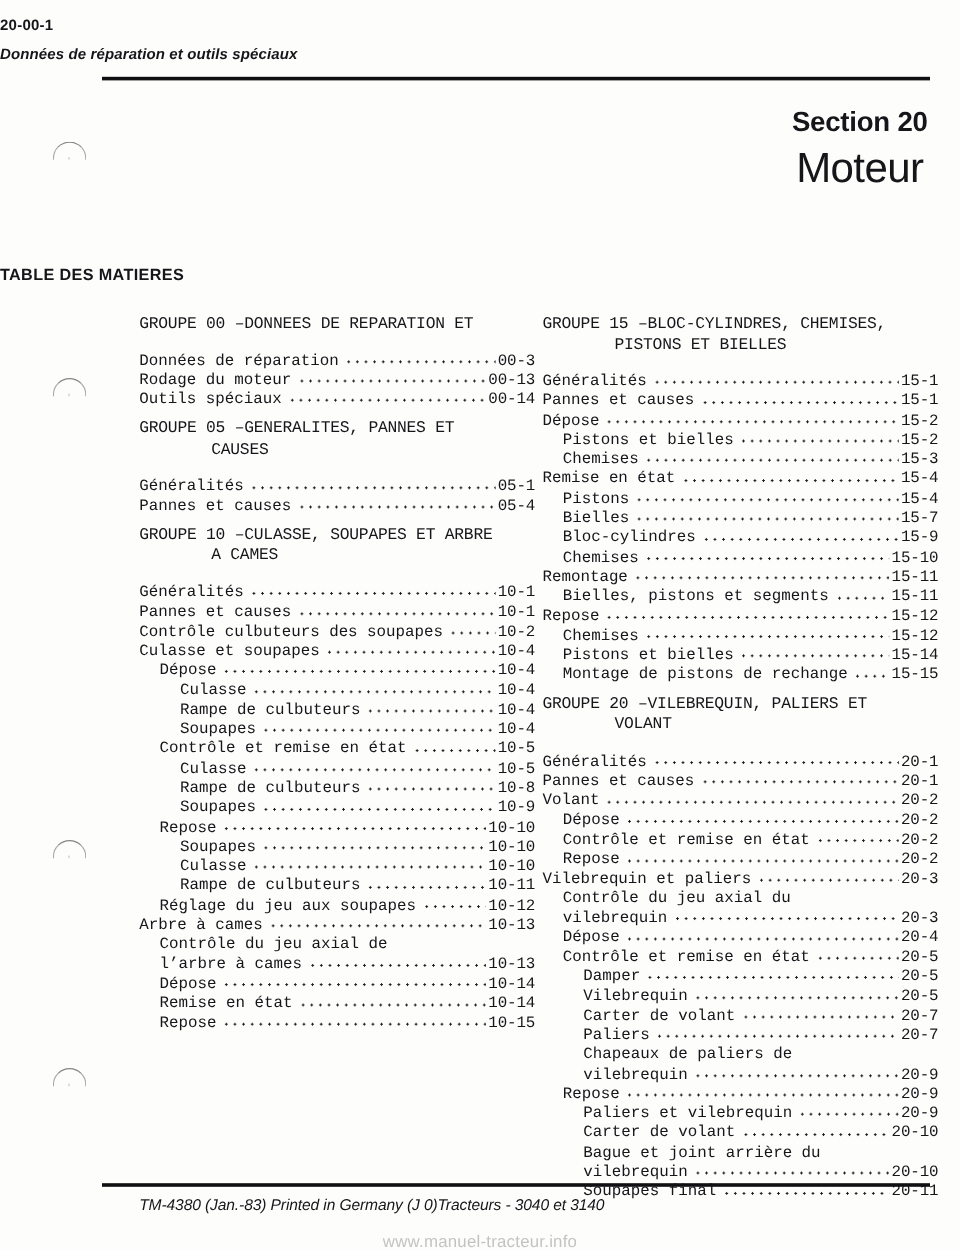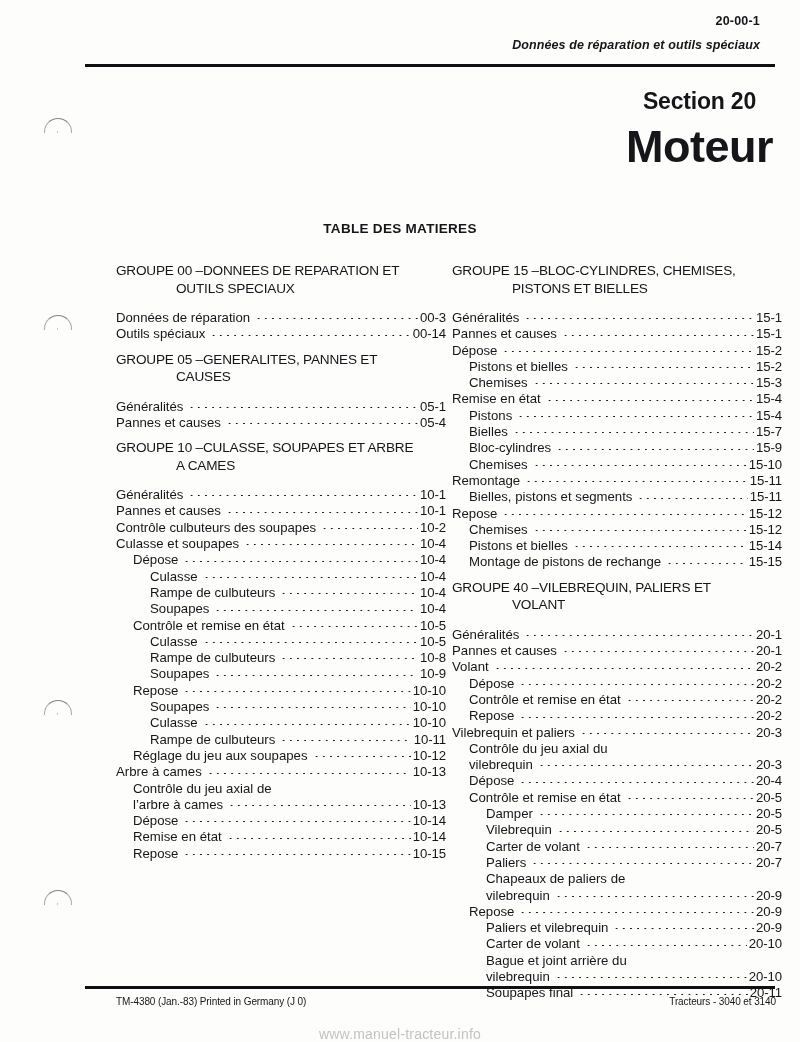--- a/index.html
+++ b/index.html
@@ -40,21 +40,21 @@
     height: 15px;
     background: linear-gradient(#b9b9b5, rgba(230,230,228,0));
   }
 
   
   .header {
     position: absolute;
     left: 0;
     top: 14px;
     width: 760px;
-    text-align: right;
+    text-align: left;
   }
   .header-page-num {
     font-size: 12.5px;
     font-weight: bold;
     letter-spacing: .2px;
   }
   .header-subtitle {
     margin-top: 10px;
     font-size: 12.5px;
     font-weight: bold;
@@ -78,32 +78,31 @@
     top: 88px;
     text-align: center;
   }
   .section-label {
     font-size: 23px;
     font-weight: bold;
     letter-spacing: -.2px;
   }
   .section-name {
     margin-top: 6px;
-    font-size: 45px;
-    font-weight: bold;
+    font-size: 35px;
+    font-weight: normal;
     letter-spacing: -.5px;
   }
 
   
   .toc-heading {
     position: absolute;
     left: 0;
     top: 221px;
     width: 800px;
-    text-align: center;
     font-size: 13.5px;
     font-weight: bold;
     letter-spacing: .3px;
   }
 
   
   .columns {
     position: absolute;
     top: 262px;
     left: 0;
@@ -111,21 +110,21 @@
     height: 700px;
   }
   .col {
     position: absolute;
     top: 0;
     width: 330px;
   }
   .col-left  { left: 116px; }
   .col-right { left: 452px; }
 
-  .group { margin-bottom: 4px; }
+  .group { margin-bottom: 4px; font-family: Liberation Mono, monospace; }
   .group + .group { margin-top: 8px; }
 
   .group-title {
     font-size: 13.6px;
     line-height: 17.5px;
     letter-spacing: -.2px;
     white-space: pre-line;
     margin-bottom: 13px;
   }
   .group-title .cont { padding-left: 60px; display: block; }
@@ -160,22 +159,22 @@
   .lvl1 { padding-left: 17px; }
   .lvl2 { padding-left: 34px; justify-content: space-between; }
 
   
   .footer {
     position: absolute;
     top: 996px;
     left: 116px;
     width: 660px;
     display: flex;
-    justify-content: space-between;
-    font-size: 10px;
+    font-size: 13px;
+    font-style: italic;
     letter-spacing: -.1px;
   }
   .watermark {
     position: absolute;
     top: 1026px;
     left: 0;
     width: 800px;
     text-align: center;
     font-size: 14px;
     color: #c3c3bf;
@@ -204,25 +203,30 @@
   <div class="title-block">
     <div class="section-label">Section 20</div>
     <div class="section-name">Moteur</div>
   </div>
 
   <div class="toc-heading">TABLE DES MATIERES</div>
 
   <div class="columns">
     <div class="col col-left" id="col-left">
         <div class="group">
-          <div class="group-title"><span>GROUPE 00 –DONNEES DE REPARATION ET</span><span class="cont">OUTILS SPECIAUX</span></div>
+          <div class="group-title"><span>GROUPE 00 –DONNEES DE REPARATION ET</span></div>
           <div class="entry lvl0">
             <span class="label">Données de réparation</span>
             <span class="leader"></span>
             <span class="pg">00-3</span>
+          </div>
+          <div class="entry lvl0">
+            <span class="label">Rodage du moteur</span>
+            <span class="leader"></span>
+            <span class="pg">00-13</span>
           </div>
           <div class="entry lvl0">
             <span class="label">Outils spéciaux</span>
             <span class="leader"></span>
             <span class="pg">00-14</span>
           </div>
         </div>
         <div class="group">
           <div class="group-title"><span>GROUPE 05 –GENERALITES, PANNES ET</span><span class="cont">CAUSES</span></div>
           <div class="entry lvl0">
@@ -433,21 +437,21 @@
             <span class="leader"></span>
             <span class="pg">15-14</span>
           </div>
           <div class="entry lvl1">
             <span class="label">Montage de pistons de rechange</span>
             <span class="leader"></span>
             <span class="pg">15-15</span>
           </div>
         </div>
         <div class="group">
-          <div class="group-title"><span>GROUPE 40 –VILEBREQUIN, PALIERS ET</span><span class="cont">VOLANT</span></div>
+          <div class="group-title"><span>GROUPE 20 –VILEBREQUIN, PALIERS ET</span><span class="cont">VOLANT</span></div>
           <div class="entry lvl0">
             <span class="label">Généralités</span>
             <span class="leader"></span>
             <span class="pg">20-1</span>
           </div>
           <div class="entry lvl0">
             <span class="label">Pannes et causes</span>
             <span class="leader"></span>
             <span class="pg">20-1</span>
           </div>

